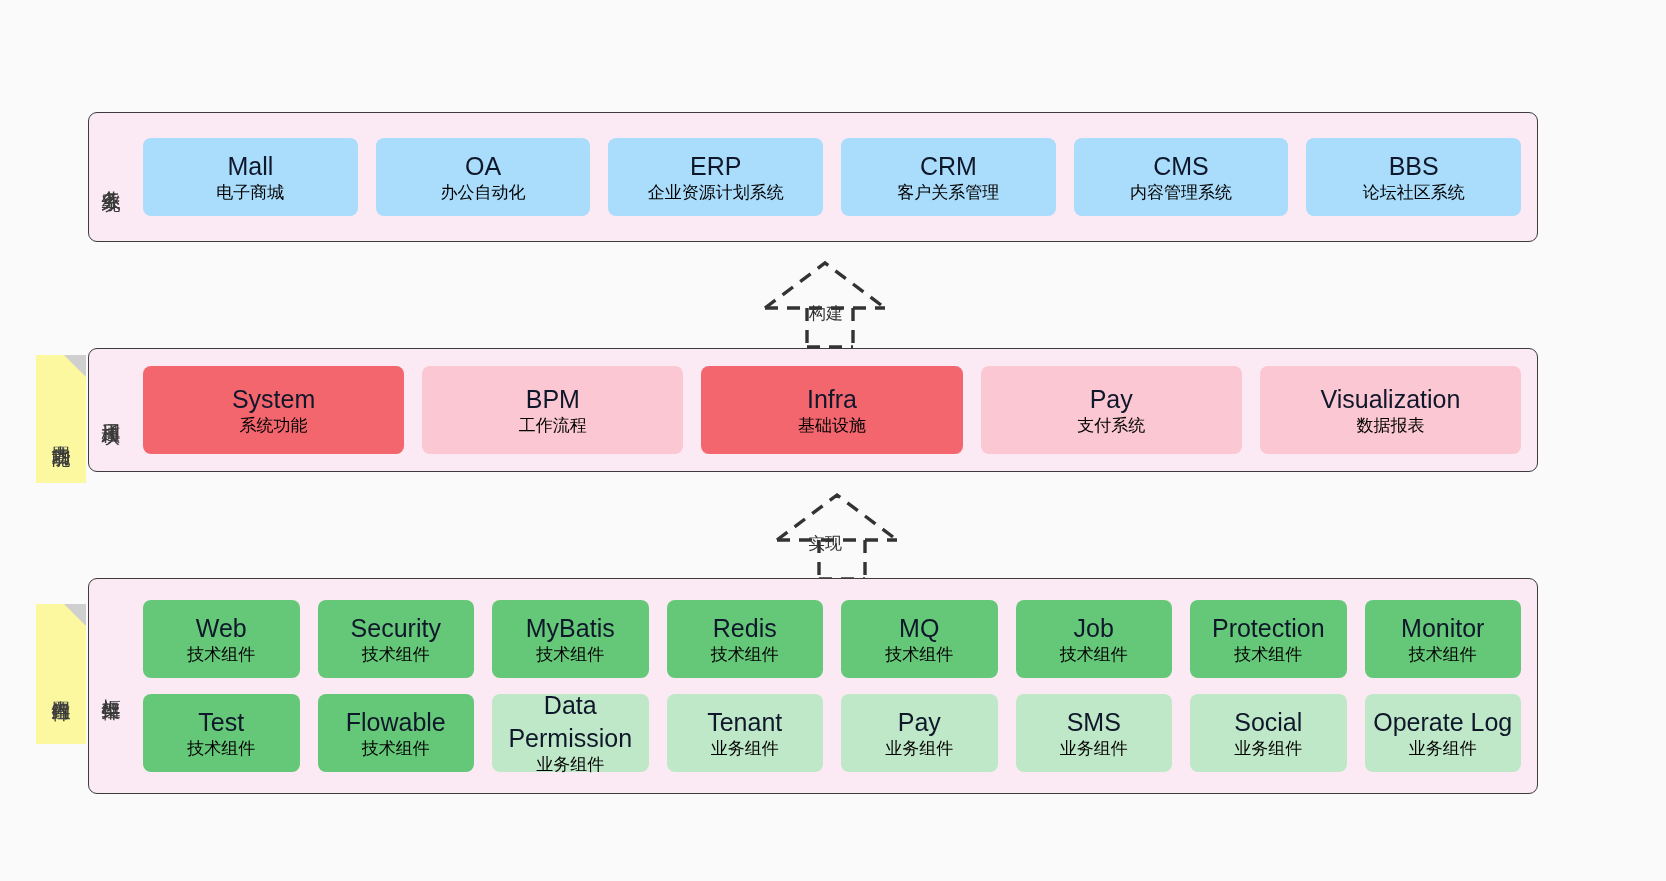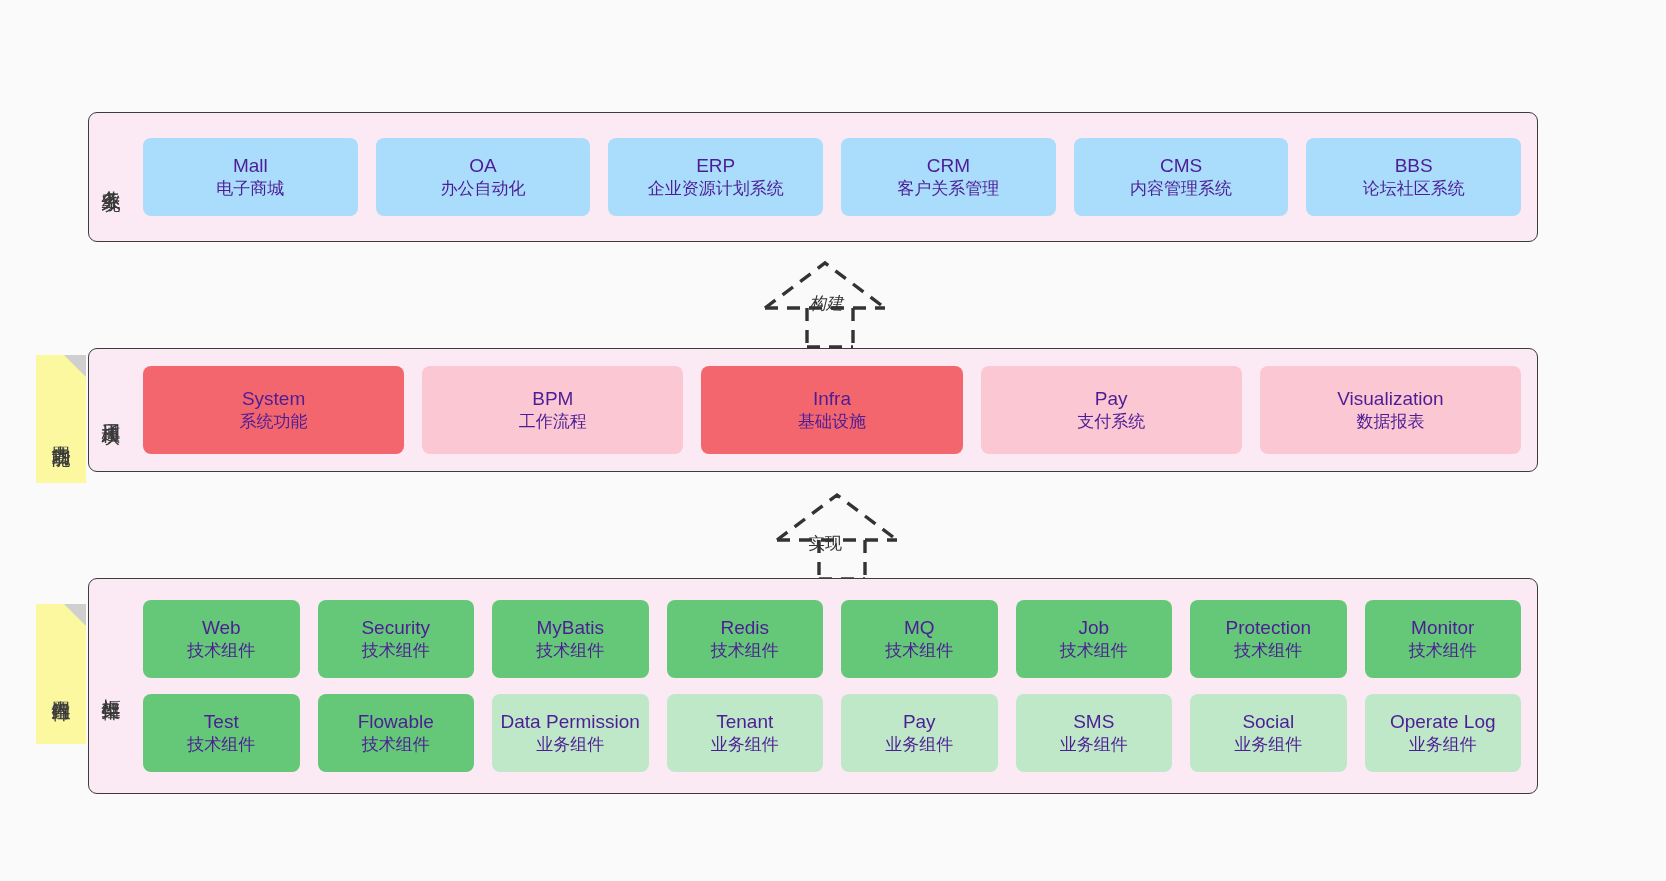--- a/index.html
+++ b/index.html
@@ -60,22 +60,22 @@
     border-radius:8px;
     display:flex;
     flex-direction:column;
     align-items:center;
     justify-content:center;
     text-align:center;
     box-sizing:border-box;
     padding:6px 6px;
     line-height:1.30;
   }
-  .card .t1{font-size:19px;color:#4c1d95;text-align:right;}
-  .card .t2{font-size:17px;color:#4c1d95;}
+  .card .t1{font-size:25px;color:#0f172a;}
+  .card .t2{font-size:17px;color:#000000;}
 
   .h-biz   {height:78px;}
   .h-mod   {height:88px;}
   .h-comp  {height:78px;}
 
   .c-blue       {background:#aadcfb;}
   .c-red        {background:#f4666e;}
   .c-pink       {background:#fbc7d2;}
   .c-green      {background:#64c878;}
   .c-greenlight {background:#bfe8c8;}
@@ -159,21 +159,21 @@
   </div>
 
   <div class="connector" style="left:760px;top:258px;width:150px;height:92px;">
     <svg width="150" height="92" viewBox="0 0 150 92">
       <path d="M 5 50 L 65 5 L 125 50" fill="none" stroke="#333333" stroke-width="3.4" stroke-dasharray="13 9" stroke-linecap="butt"></path>
       <path d="M 5 50 L 125 50" fill="none" stroke="#333333" stroke-width="3.4" stroke-dasharray="13 9" stroke-linecap="butt"></path>
       <path d="M 47 50 L 47 92" fill="none" stroke="#333333" stroke-width="3.4" stroke-dasharray="13 9" stroke-linecap="butt"></path>
       <path d="M 93 50 L 93 92" fill="none" stroke="#333333" stroke-width="3.4" stroke-dasharray="13 9" stroke-linecap="butt"></path>
       <path d="M 47 89 L 93 89" fill="none" stroke="#333333" stroke-width="3.4" stroke-dasharray="13 9" stroke-linecap="butt"></path>
     </svg>
-    <span class="lbl" style="left:49px;top:34px;font-style:italic;">构建</span>
+    <span class="lbl" style="left:49px;top:44px;">构建</span>
   </div>
 
   <div class="note" style="left:36px;top:355px;height:128px;">
     <span>内置功能</span>
   </div>
 
   <div class="layer" id="layer-1" style="left:88px;top:348px;width:1450px;height:124px;">
     <div class="layer-title">通用模块</div>
     <div class="layer-body">
       <div class="row">

